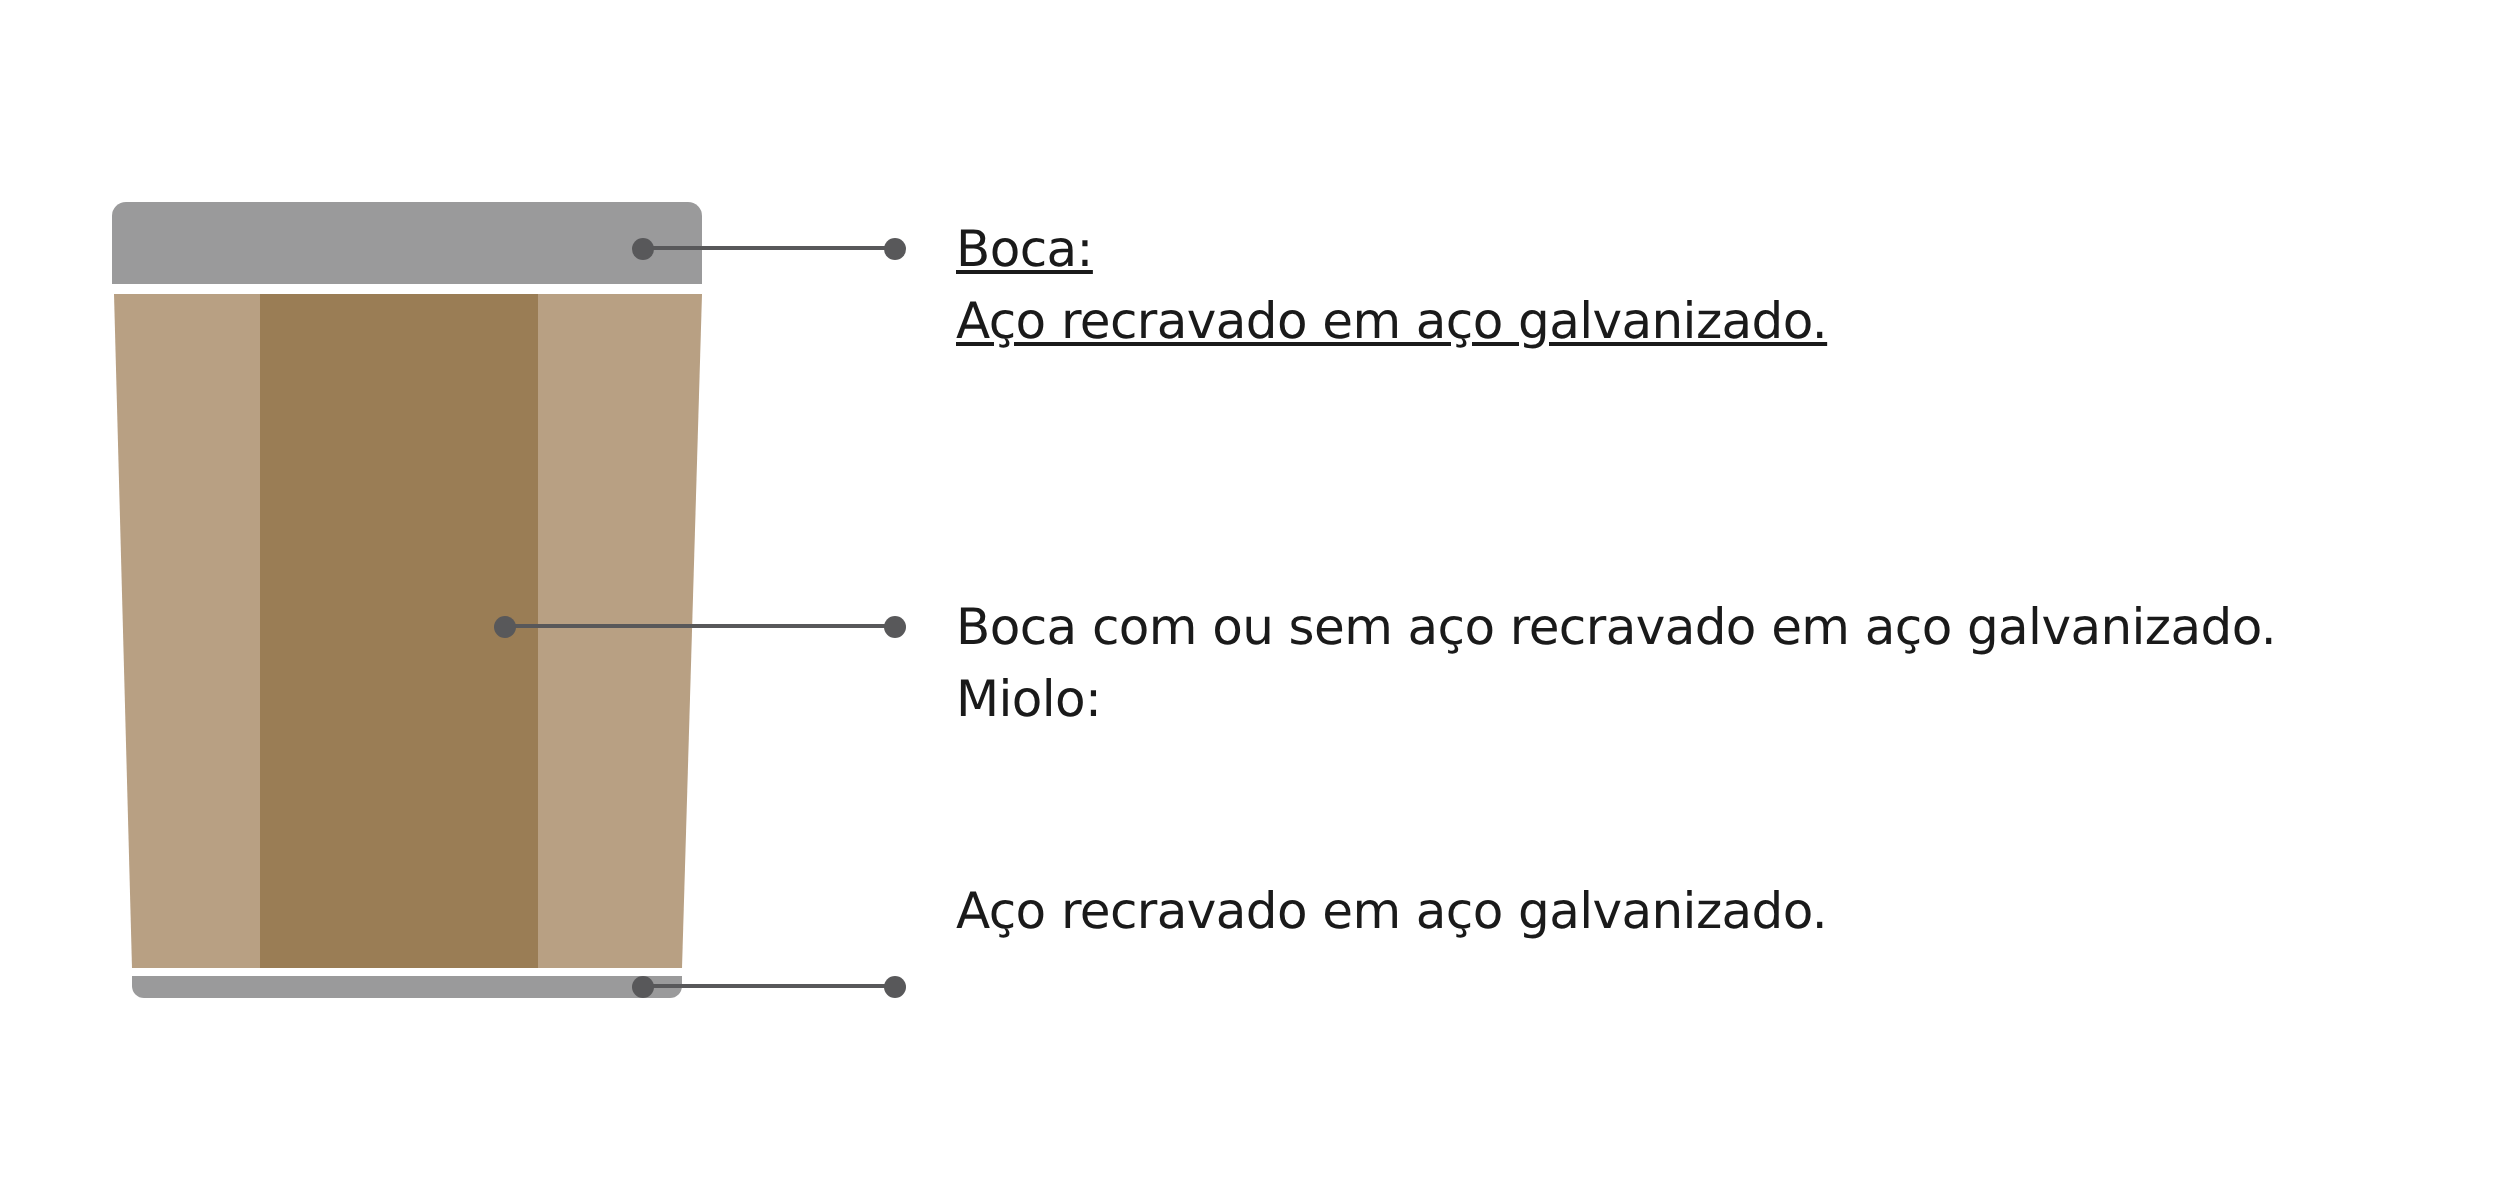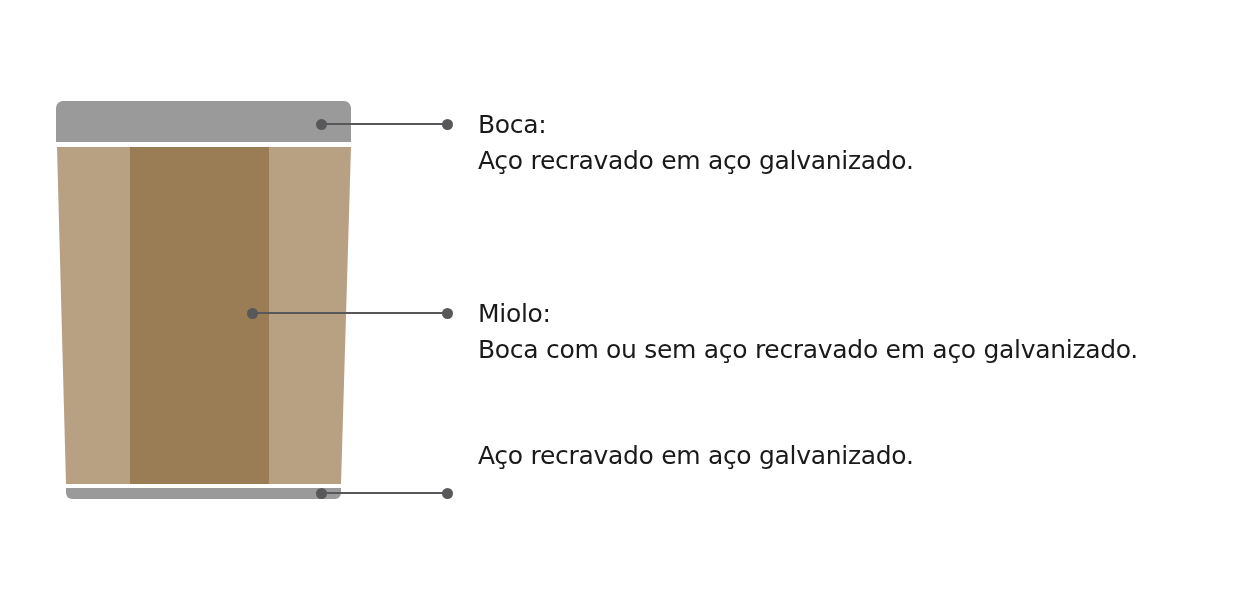--- a/index.html
+++ b/index.html
@@ -39,25 +39,25 @@
   <div class="abs dot" style="left:252px; top:313px; background:#58585a;"></div>
   <div class="abs dot" style="left:447px; top:313px; background:#58585a;"></div>
 </div>
 
 <div>
   <div class="abs line" style="left:321px; top:493px; width:126px; background:#58585a;"></div>
   <div class="abs dot" style="left:321px; top:493px; background:#58585a;"></div>
   <div class="abs dot" style="left:447px; top:493px; background:#58585a;"></div>
 </div>
 
-<div class="abs label" style="top:107px;">
+<div class="abs label" style="top:107px;text-decoration:underline;">
   <div>Boca:</div>
   <div>Aço recravado em aço galvanizado.</div>
 </div>
 
 <div class="abs label" style="top:296px;">
+  <div>Boca com ou sem aço recravado em aço galvanizado.</div>
   <div>Miolo:</div>
-  <div>Boca com ou sem aço recravado em aço galvanizado.</div>
 </div>
 
 <div class="abs label" style="top:438px;">
   <div>Aço recravado em aço galvanizado.</div>
 </div>
 
 </body></html>

